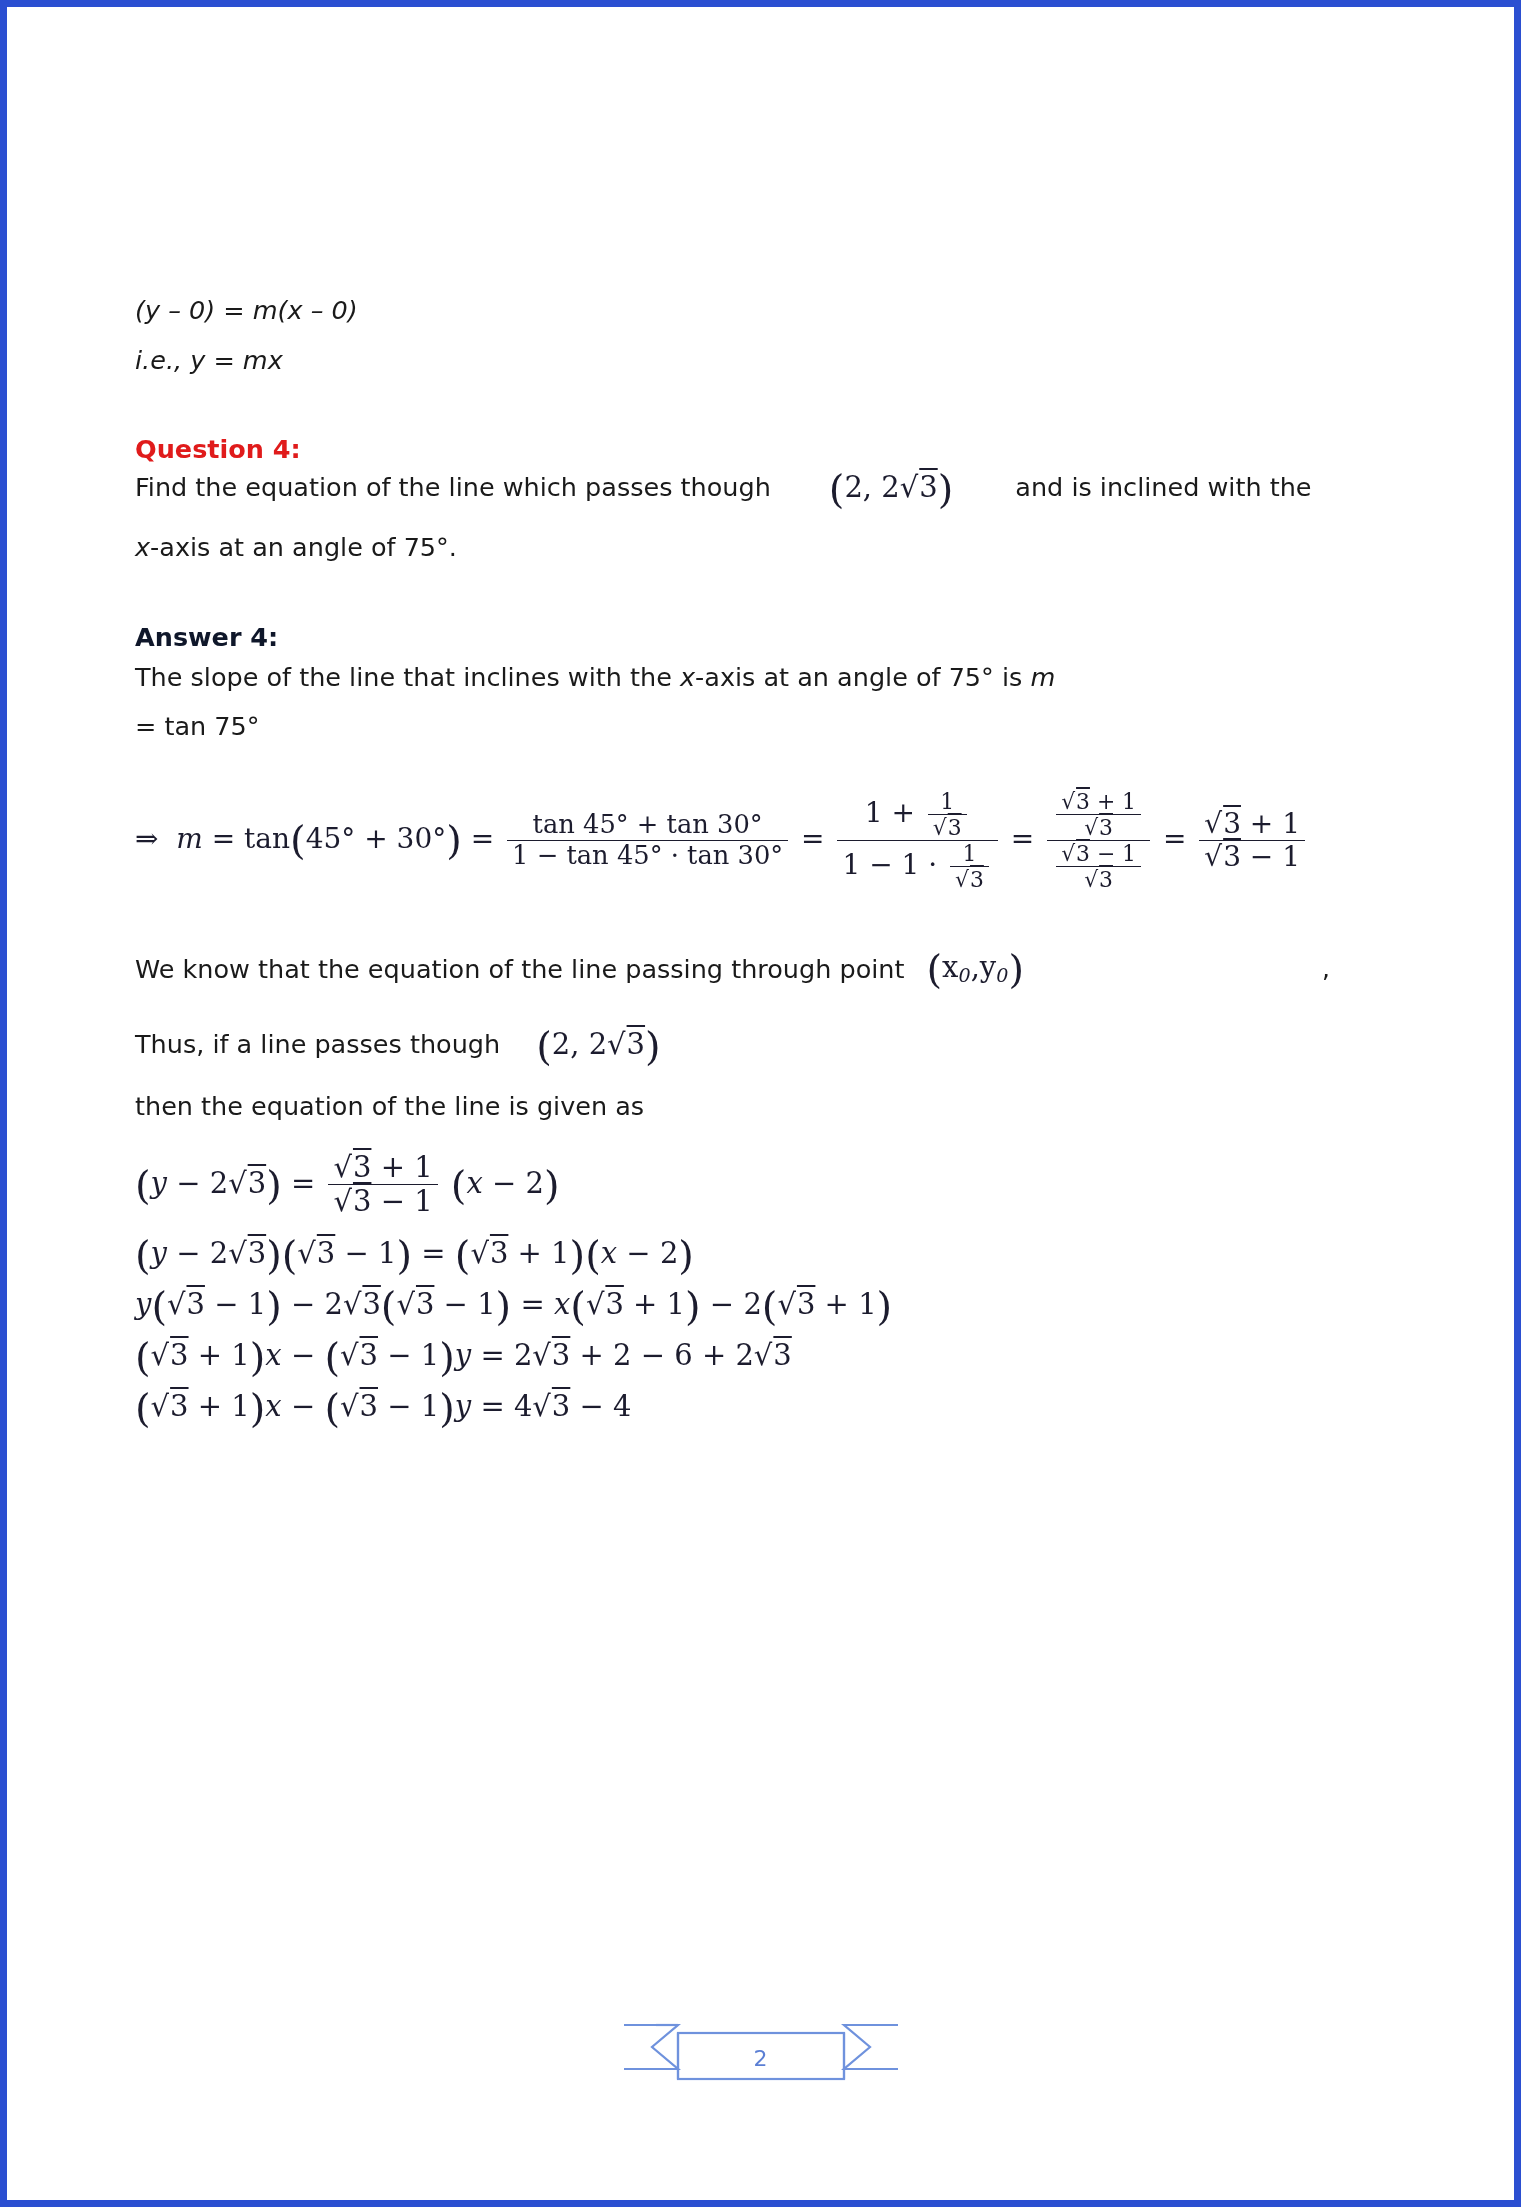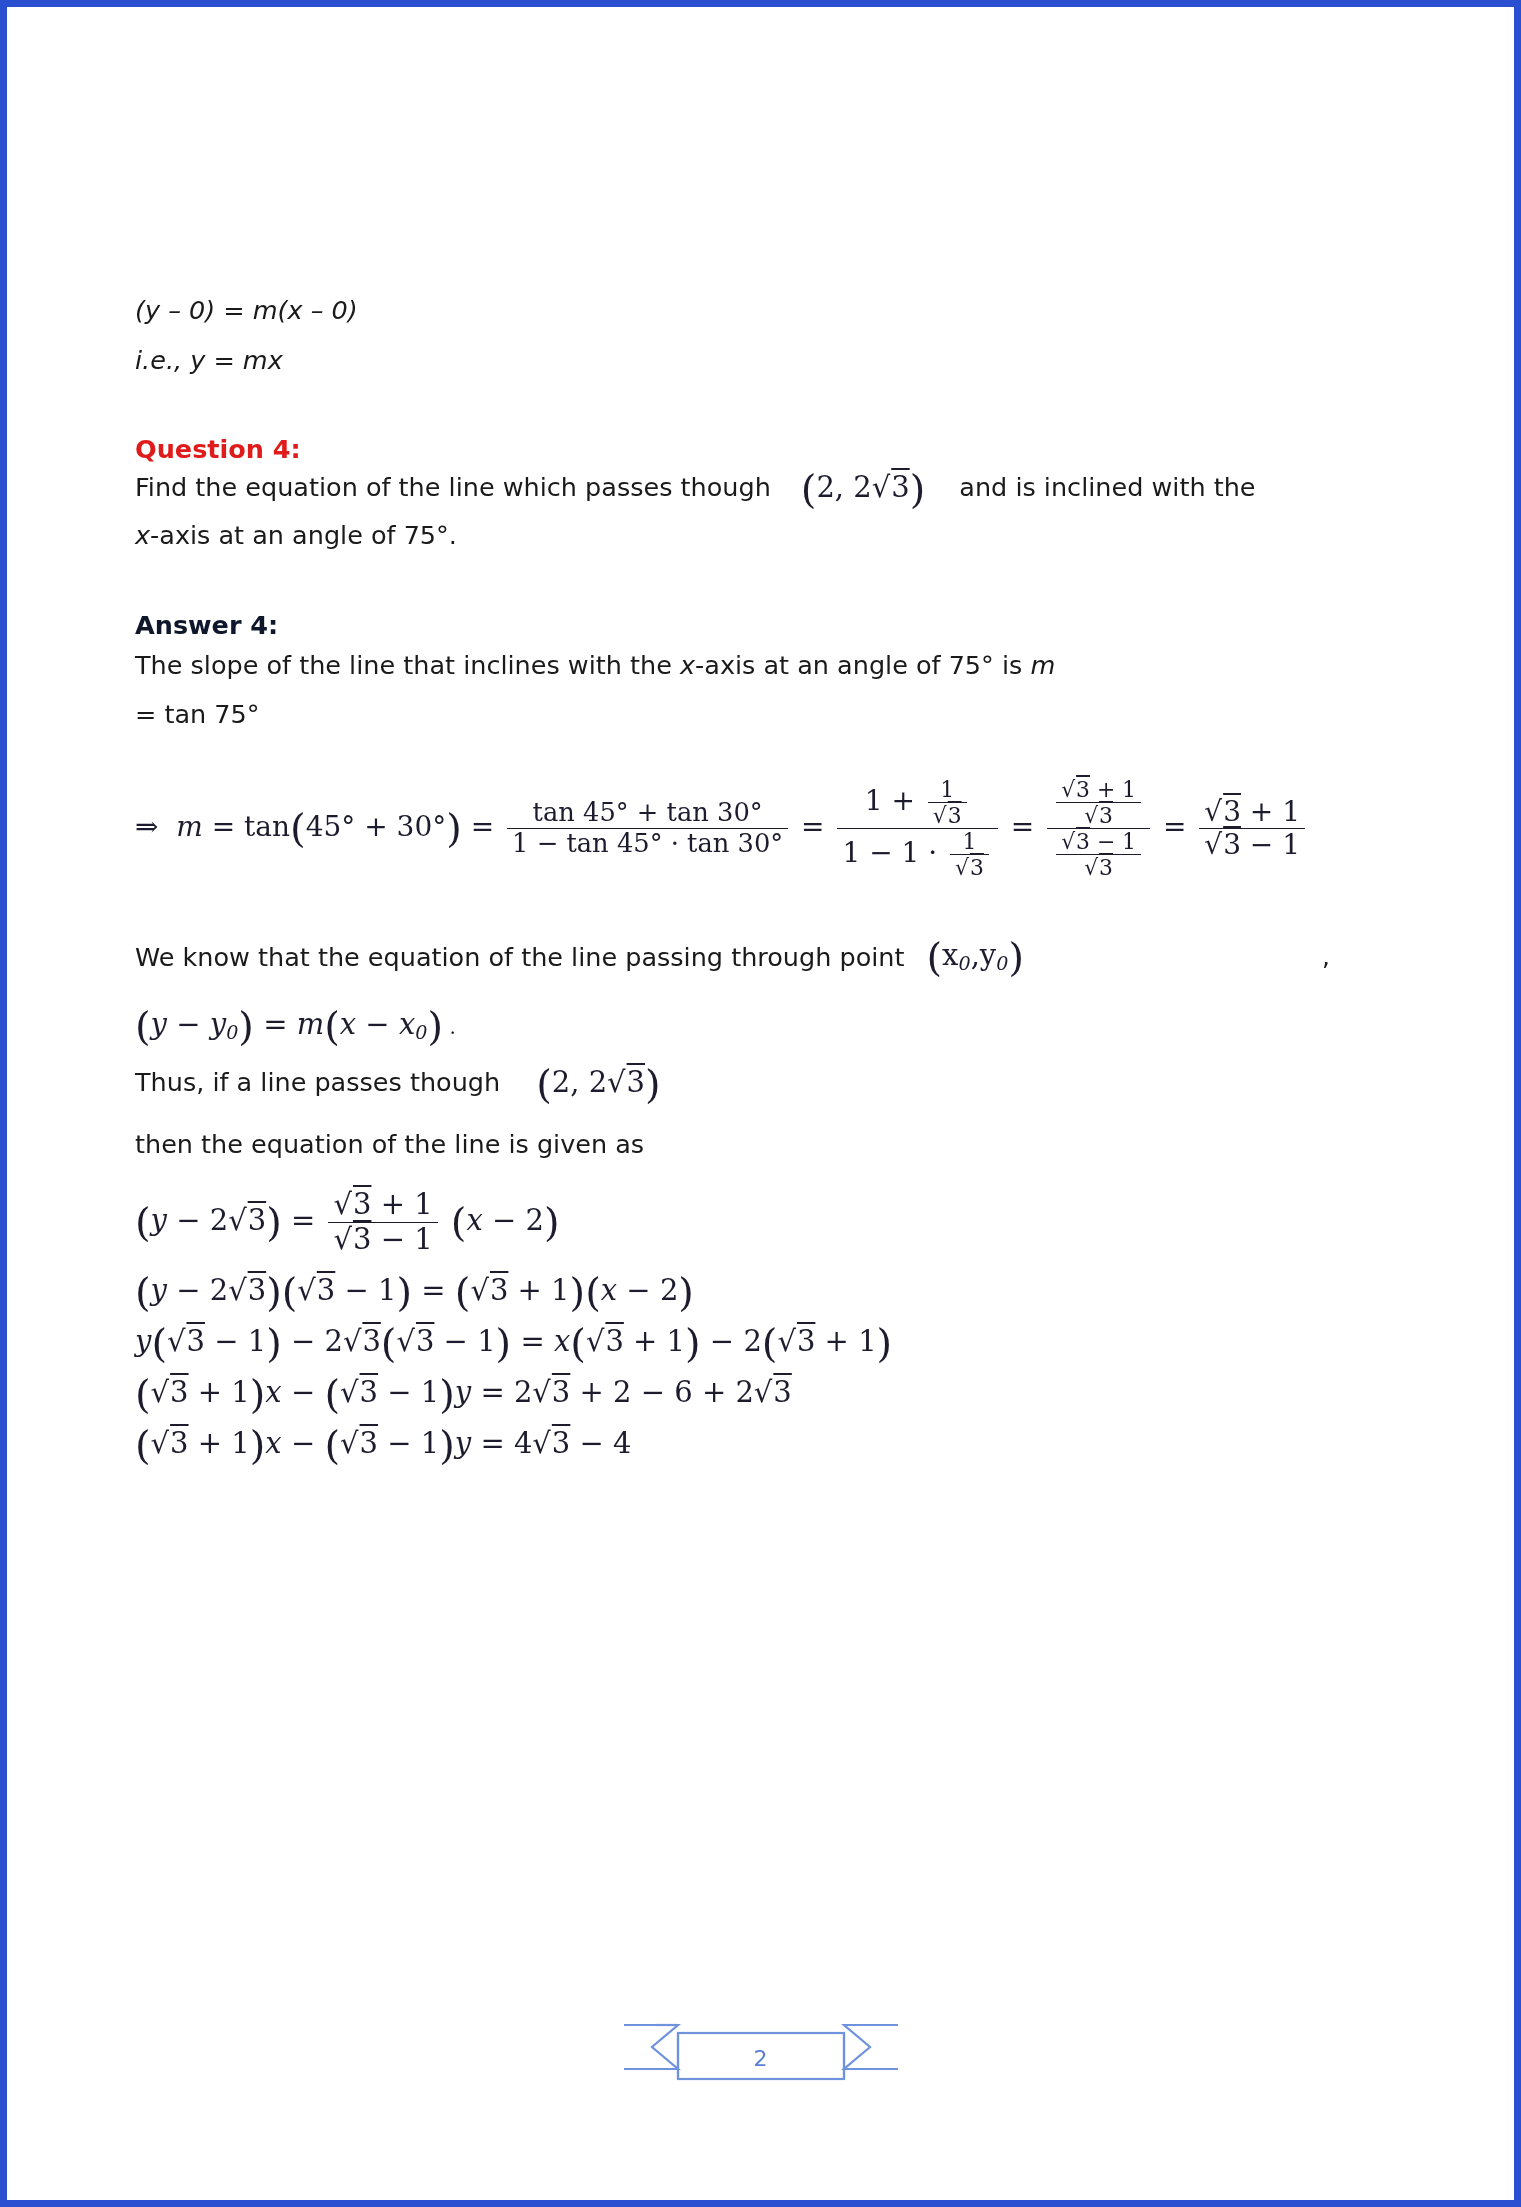--- a/index.html
+++ b/index.html
@@ -147,21 +147,21 @@
         <span class="it">(y – 0) = m(x – 0)</span>
       </p>
       <p class="ptext">
         <span class="it">i.e., y = mx</span>
       </p>
 
       <div class="gap-lg"></div>
 
       <div class="head-q">Question 4:</div>
 
-      <div class="line-row" style="margin-bottom:12px;">
+      <div class="line-row" style="margin-bottom:24px;gap:28px;">
         <span class="textline">Find the equation of the line which passes though</span>
         <span class="inlmath" style="margin:0 34px 0 30px;">
           <span class="paren-big">(</span>2,&nbsp;2<span class="sqrt">√<span class="rad">3</span></span><span class="paren-big">)</span>
         </span>
         <span class="textline">and is inclined with the</span>
       </div>
       <p class="ptext">
         <span><span class="it">x</span>-axis at an angle of 75°.</span>
       </p>
 
@@ -207,23 +207,20 @@
         <span class="textline">We know that the equation of the line passing through point</span>
         <span class="inlmath" style="margin-left:22px;">
           <span class="paren-big">(</span><span class="mi">x</span><span class="sub">0</span>,<span class="mi">y</span><span class="sub">0</span><span class="paren-big">)</span>
         </span>
         <span class="comma-stray">,</span>
       </div>
 
       <div class="gap-md"></div>
 
 
-      <div class="math" style="margin:6px 0 6px 0;">
-        <span class="paren-big">(</span><span class="mi">y</span> − <span class="mi">y</span><span class="sub">0</span><span class="paren-big">)</span> = <span class="mi">m</span><span class="paren-big">(</span><span class="mi">x</span> − <span class="mi">x</span><span class="sub">0</span><span class="paren-big">)</span><span style="font-size:20px;">&nbsp;.</span>
-      </div>
 
       <div class="gap-sm"></div>
 
       <div class="line-row">
         <span class="textline">Thus, if a line passes though</span>
         <span class="inlmath" style="margin:0 22px 0 36px;">
           <span class="paren-big">(</span>2,&nbsp;2<span class="sqrt">√<span class="rad">3</span></span><span class="paren-big">)</span>
         </span>
       </div>
 

